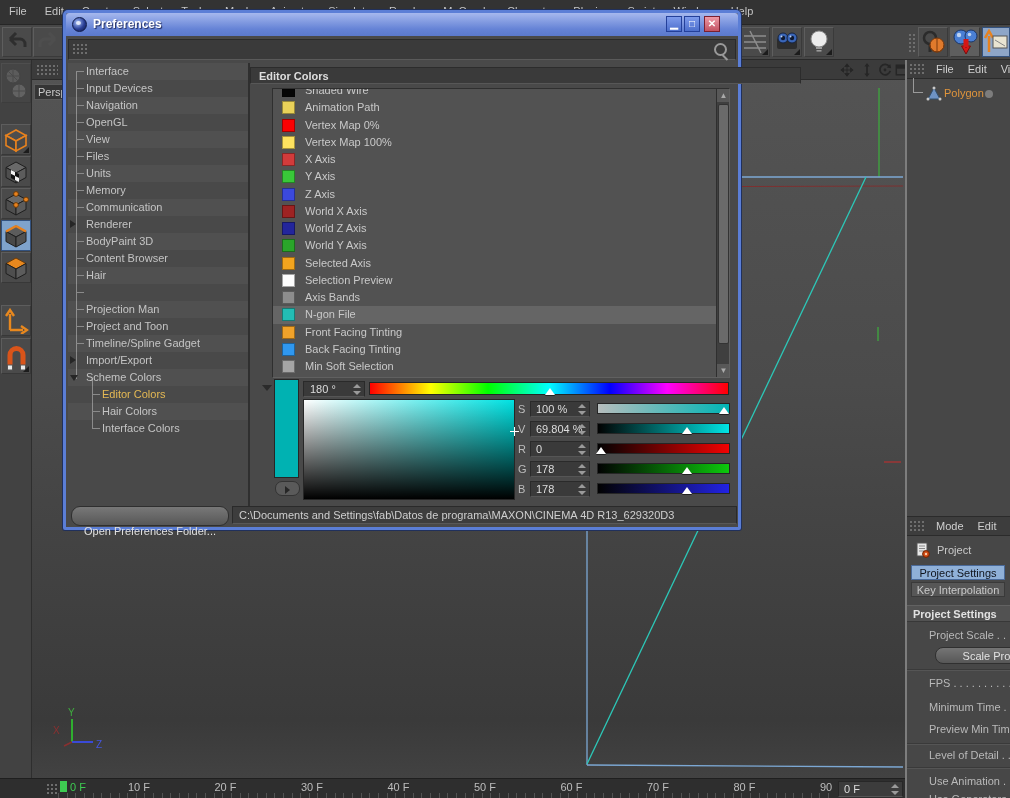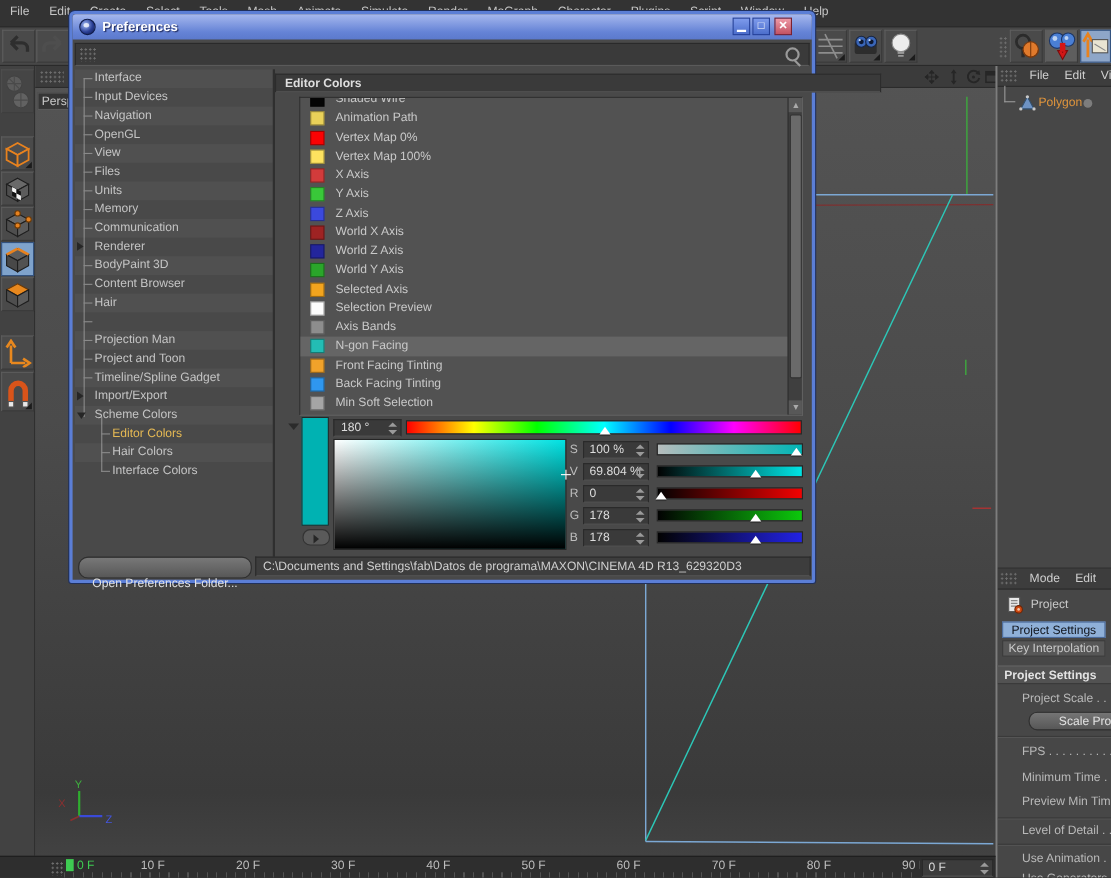--- a/index.html
+++ b/index.html
@@ -543,21 +543,21 @@
           <div class="cl-row">
             <span class="swatch" style="background: rgb(253, 253, 253);"></span>
             <span class="cl-label">Selection Preview</span>
           </div>
           <div class="cl-row">
             <span class="swatch" style="background: rgb(141, 141, 141);"></span>
             <span class="cl-label">Axis Bands</span>
           </div>
           <div class="cl-row selected">
             <span class="swatch" style="background: rgb(35, 189, 180);"></span>
-            <span class="cl-label">N-gon Facing</span>
+            <span class="cl-label">N-gon File</span>
           </div>
           <div class="cl-row">
             <span class="swatch" style="background: rgb(240, 162, 42);"></span>
             <span class="cl-label">Front Facing Tinting</span>
           </div>
           <div class="cl-row">
             <span class="swatch" style="background: rgb(47, 151, 239);"></span>
             <span class="cl-label">Back Facing Tinting</span>
           </div>
           <div class="cl-row">

